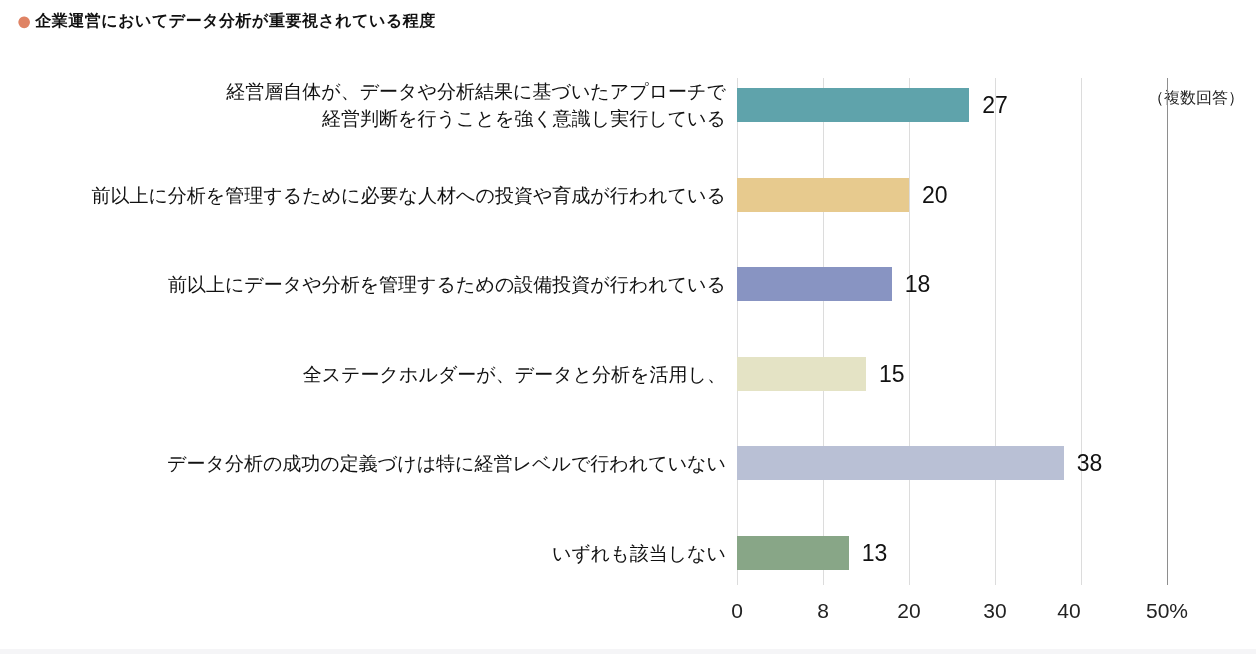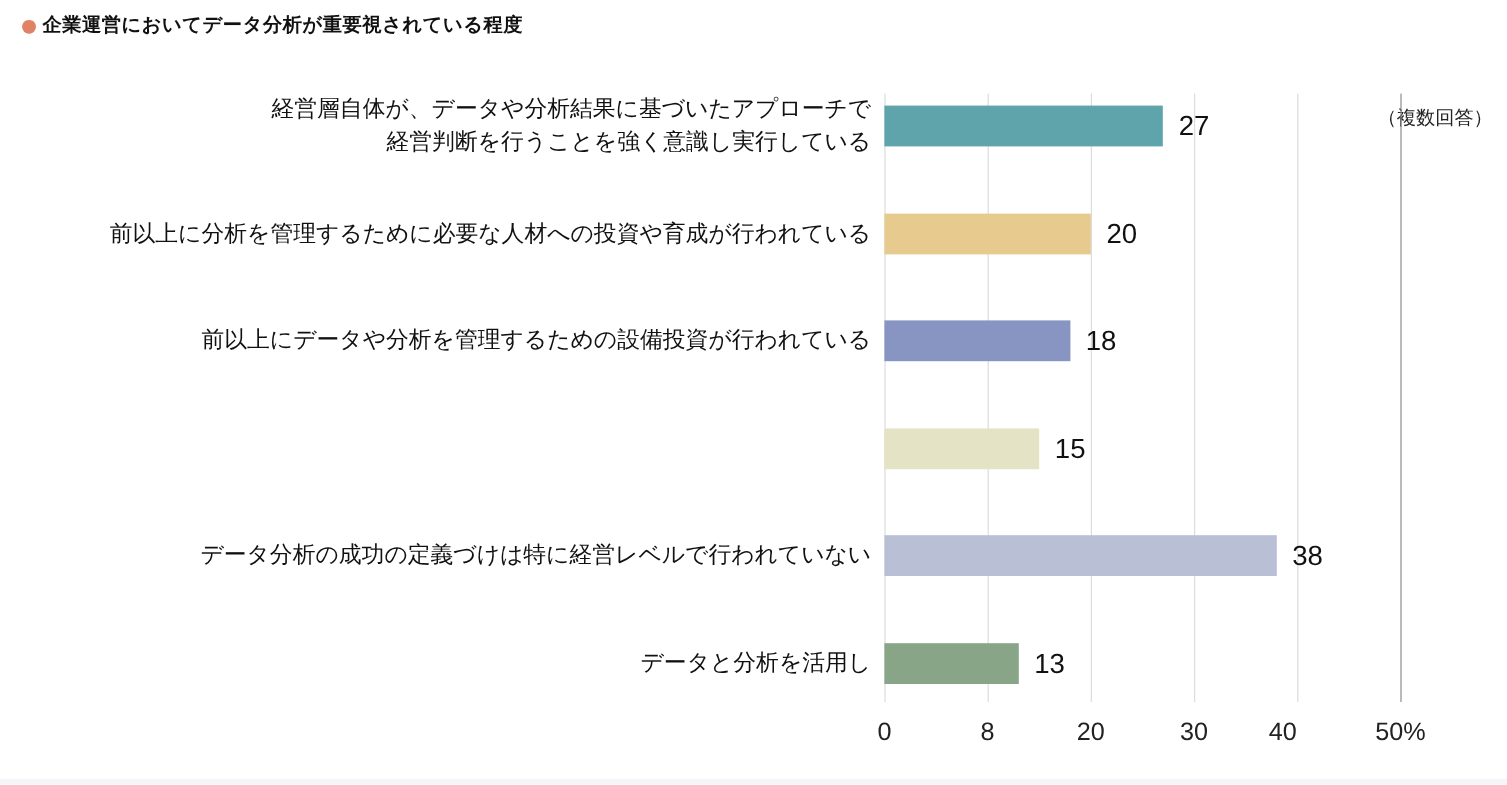--- a/index.html
+++ b/index.html
@@ -76,36 +76,37 @@
   <div class="row" style="top: 284px;">
     <div class="row-label">
           <div>前以上にデータや分析を管理するための設備投資が行われている</div>
         </div>
     <div class="bar" style="width: 154.8px; background: rgb(136, 148, 194);"></div>
     <div class="bar-value" style="left: 904.8px;">18</div>
   </div>
 
   <div class="row" style="top: 373.5px;">
     <div class="row-label">
+          <div>全ステークホルダーが、データと分析を活用し、</div>
         </div>
     <div class="bar" style="width: 129px; background: rgb(228, 227, 197);"></div>
     <div class="bar-value" style="left: 879px;">15</div>
   </div>
 
   <div class="row" style="top: 463px;">
     <div class="row-label">
           <div>データ分析の成功の定義づけは特に経営レベルで行われていない</div>
         </div>
     <div class="bar" style="width: 326.8px; background: rgb(185, 192, 213);"></div>
     <div class="bar-value" style="left: 1076.8px;">38</div>
   </div>
 
   <div class="row" style="top: 552.5px;">
     <div class="row-label">
-          <div>データと分析を活用し</div>
+          <div>いずれも該当しない</div>
         </div>
     <div class="bar" style="width: 111.8px; background: rgb(136, 166, 135);"></div>
     <div class="bar-value" style="left: 861.8px;">13</div>
   </div>
 </div>
 
   <div class="bottom-strip"></div>
 </div>
 
 </body></html>

